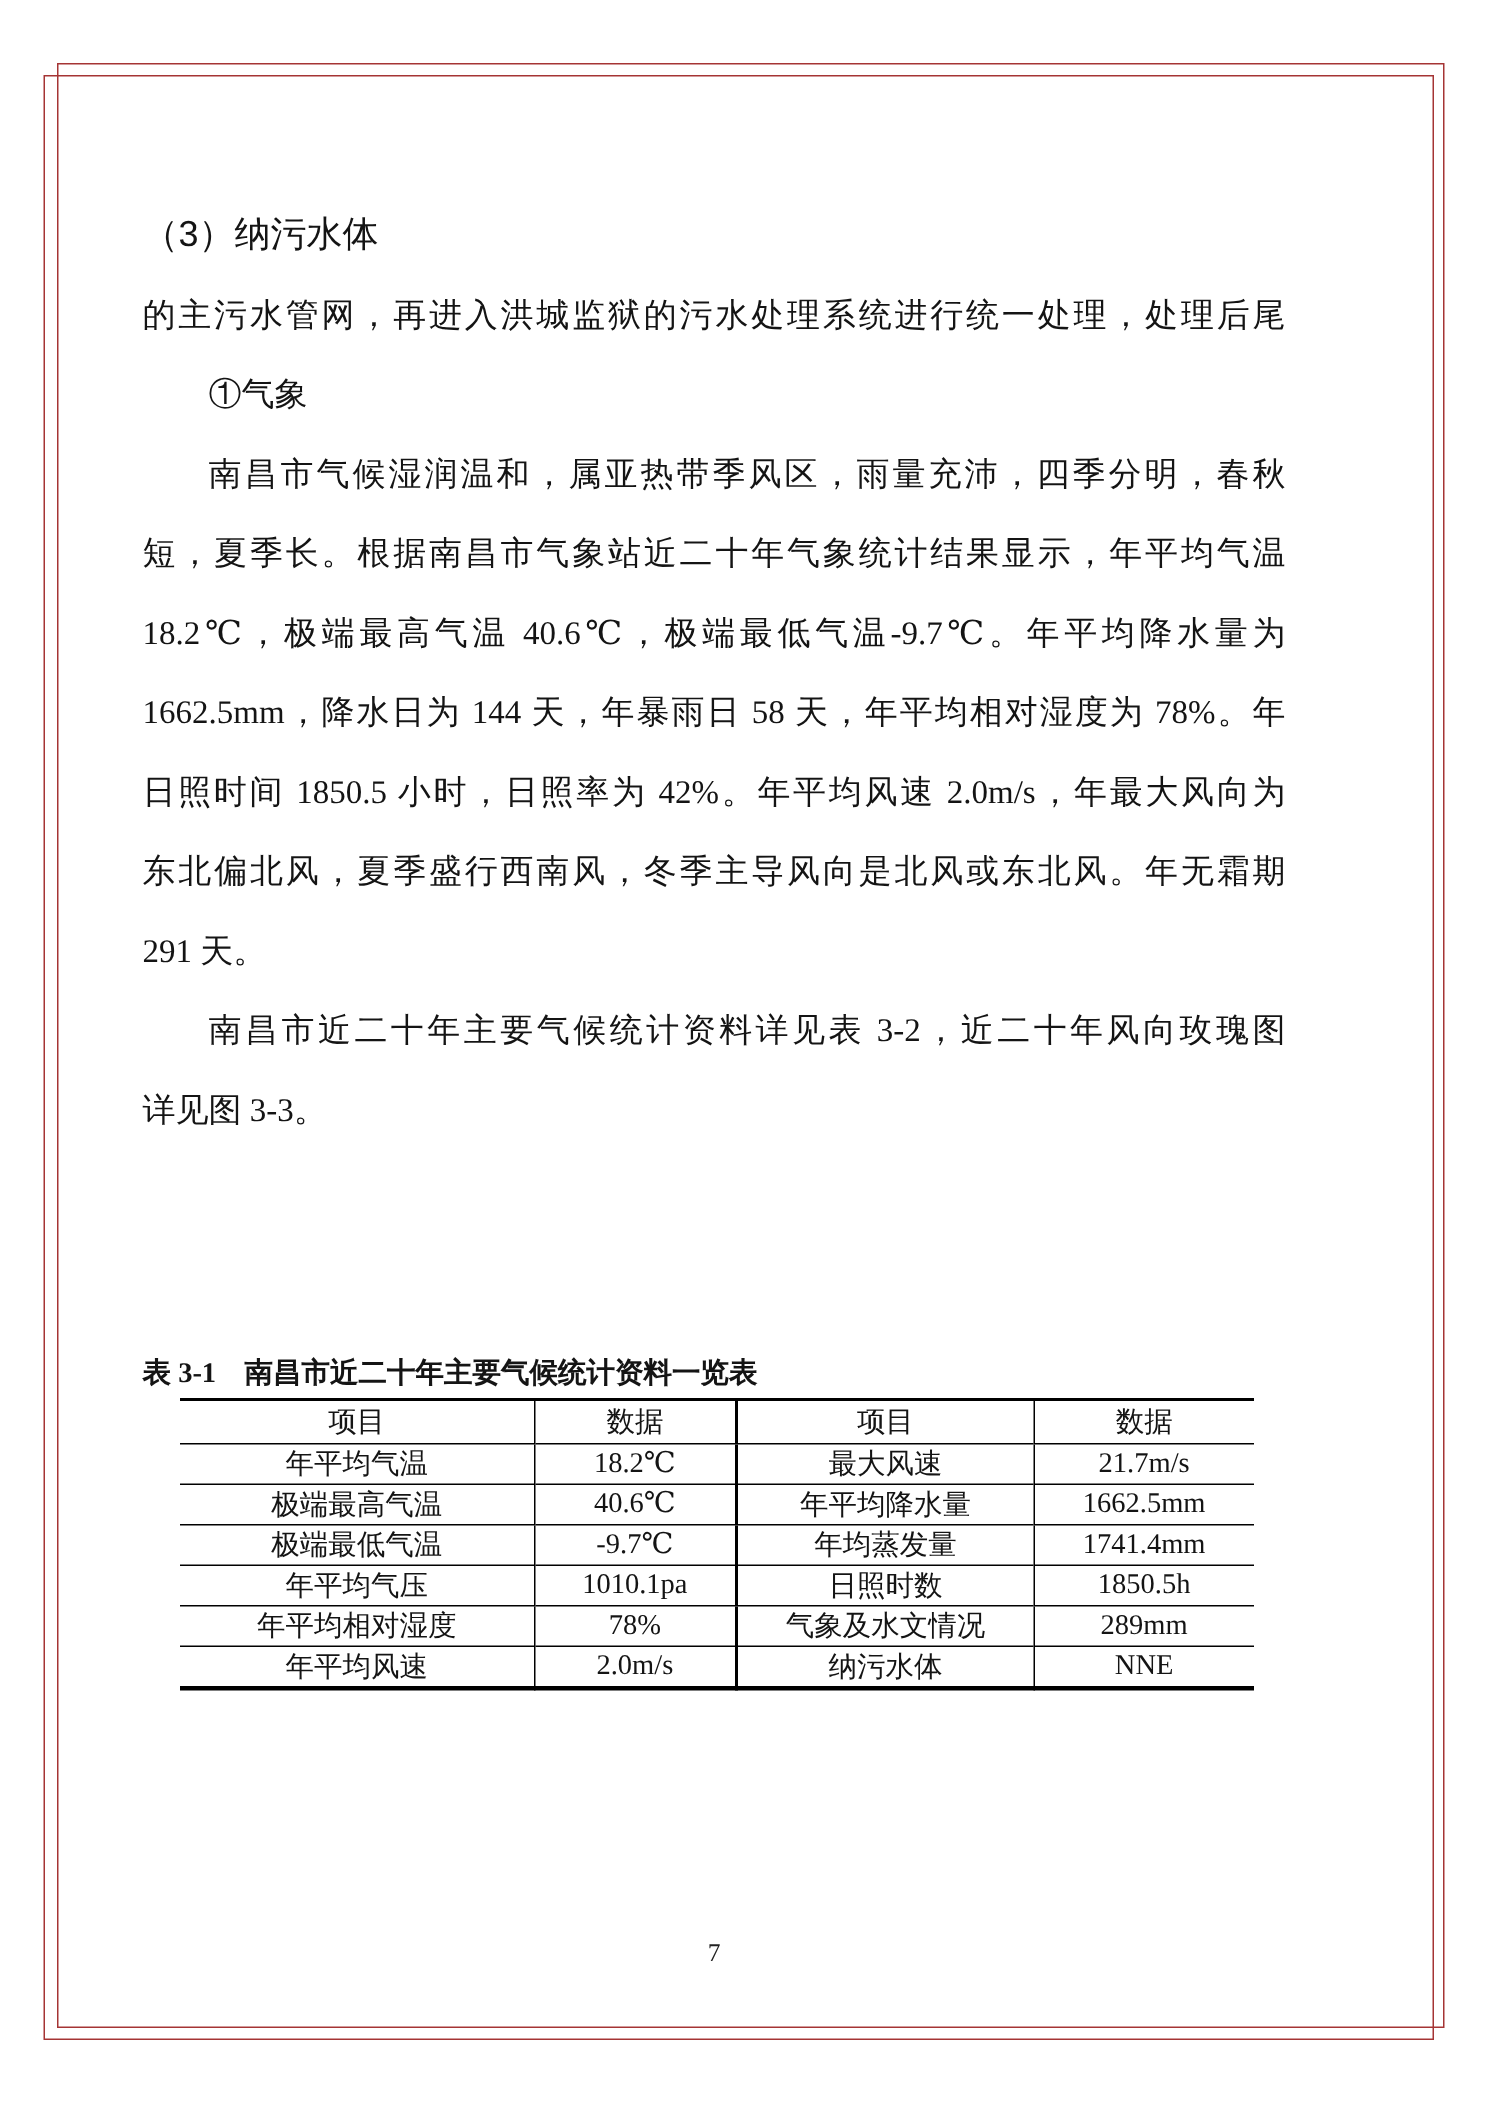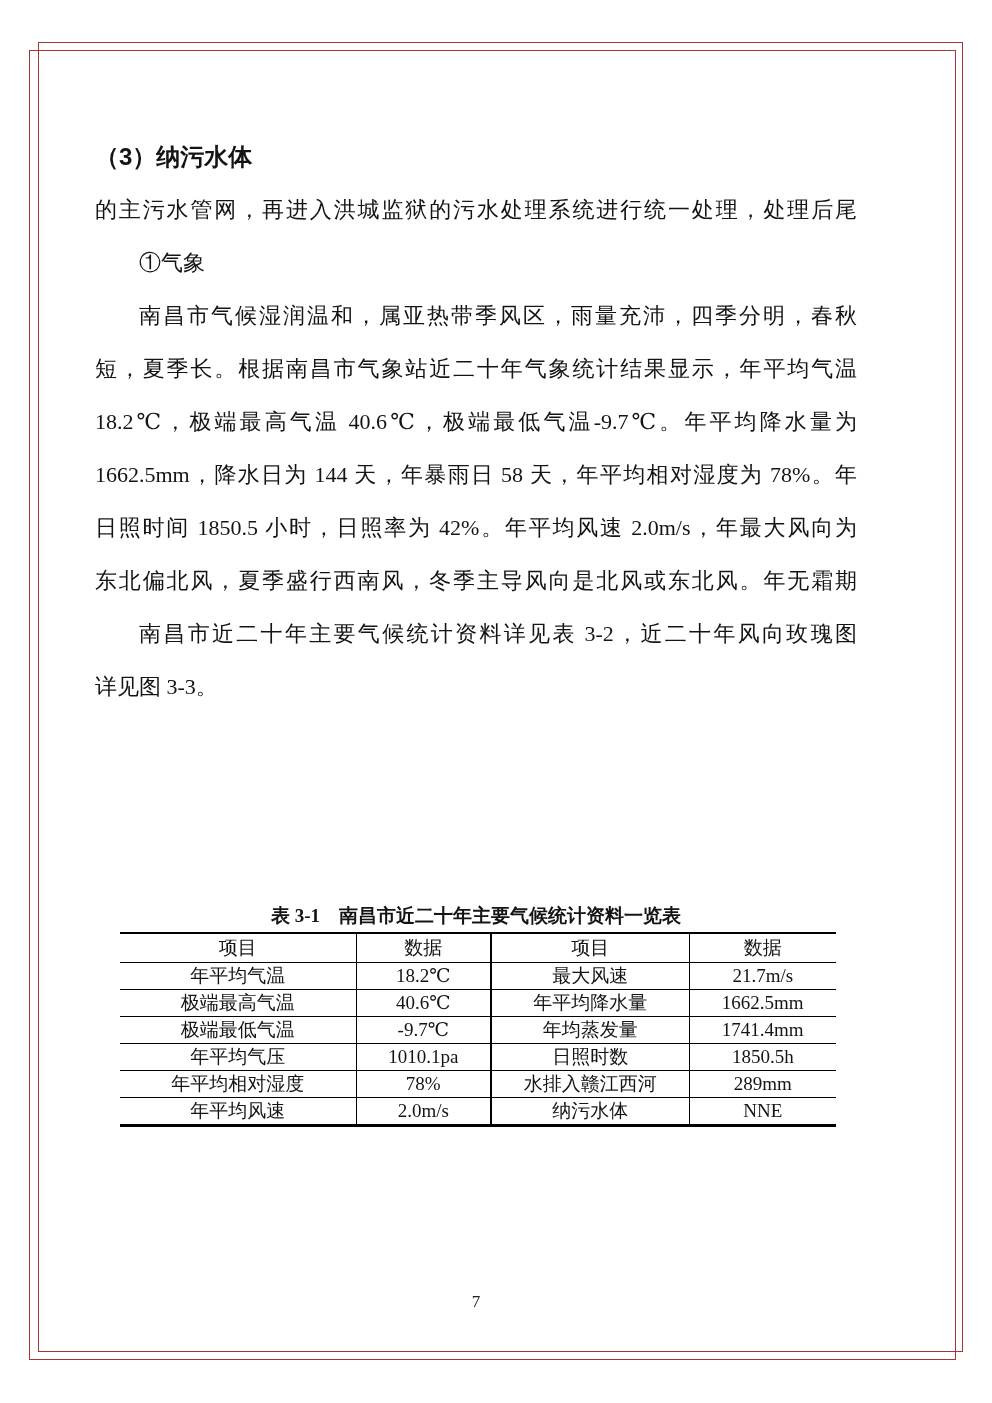--- a/index.html
+++ b/index.html
@@ -23,29 +23,29 @@
   .line {
     height:53px; line-height:53px;
     font-size:22px;
     text-align:justify;
     text-align-last:justify;
   }
   .indent { text-indent:44px; }
   .line-end { text-align-last:left; }
   .heading {
     font-family:"Liberation Sans","DejaVu Sans",sans-serif;
-    font-weight:bold;
+    font-weight:normal;
     font-size:24px;
     text-align-last:left;
   }
 
   
   .table-title {
     position:absolute; left:95px; top:903px; width:762px;
-    text-align:center;
+    text-align:left;
     font-weight:bold;
     font-size:19px;
     line-height:26px;
   }
   .datatable {
     position:absolute; left:120px; top:932px; width:716px;
     border-collapse:collapse;
     border-top:2.5px solid #000;
     border-bottom:3px solid #000;
     font-size:19px;
@@ -87,20 +87,21 @@
     <div class="line">的主污水管网，再进入洪城监狱的污水处理系统进行统一处理，处理后尾</div>
 
     <div class="line indent line-end">①气象</div>
 
     <div class="line indent">南昌市气候湿润温和，属亚热带季风区，雨量充沛，四季分明，春秋</div>
     <div class="line">短，夏季长。根据南昌市气象站近二十年气象统计结果显示，年平均气温</div>
     <div class="line">18.2℃，极端最高气温 40.6℃，极端最低气温-9.7℃。年平均降水量为</div>
     <div class="line">1662.5mm，降水日为 144 天，年暴雨日 58 天，年平均相对湿度为 78%。年</div>
     <div class="line">日照时间 1850.5 小时，日照率为 42%。年平均风速 2.0m/s，年最大风向为</div>
     <div class="line">东北偏北风，夏季盛行西南风，冬季主导风向是北风或东北风。年无霜期</div>
+    <div class="line line-end">291 天。</div>
 
     <div class="line indent">南昌市近二十年主要气候统计资料详见表 3-2，近二十年风向玫瑰图</div>
     <div class="line line-end">详见图 3-3。</div>
   </div>
 
   <div class="table-title">表 3-1　南昌市近二十年主要气候统计资料一览表</div>
 
   <table class="datatable">
     <colgroup>
       <col style="width:236px">
@@ -137,21 +138,21 @@
       </tr>
       <tr>
         <td>年平均气压</td>
         <td>1010.1pa</td>
         <td>日照时数</td>
         <td>1850.5h</td>
       </tr>
       <tr>
         <td>年平均相对湿度</td>
         <td>78%</td>
-        <td>水排入赣江西河</td>
+        <td>气象及水文情况</td>
         <td>289mm</td>
       </tr>
       <tr>
         <td>年平均风速</td>
         <td>2.0m/s</td>
         <td>纳污水体</td>
         <td>NNE</td>
       </tr>
     </tbody>
   </table>

